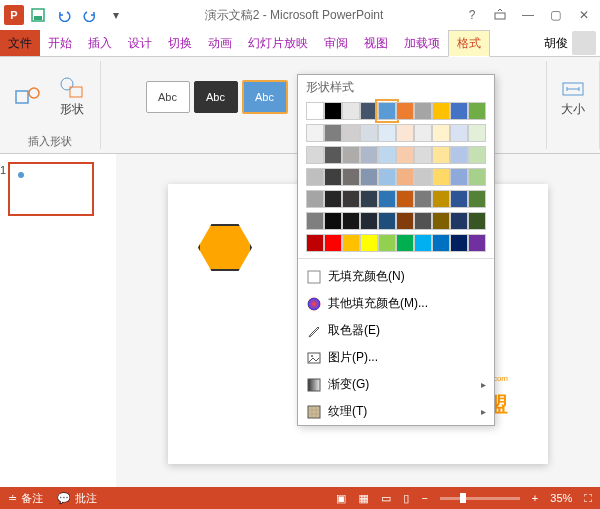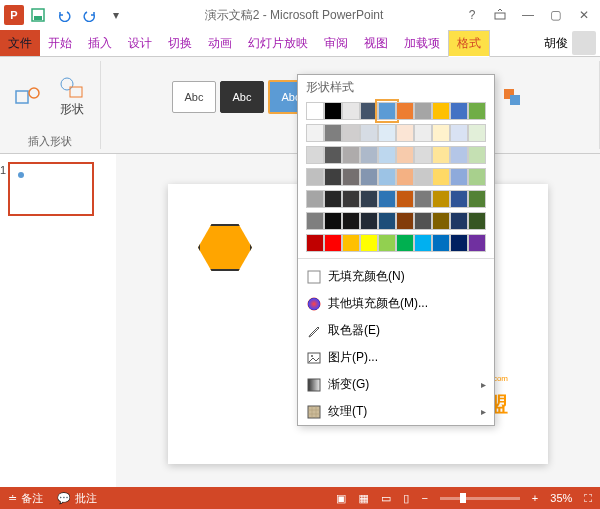--- a/index.html
+++ b/index.html
@@ -6,21 +6,21 @@
 .titlebar{height:30px;background:#fff;display:flex;align-items:center;padding:0 4px}
 .tb-left{display:flex;align-items:center;gap:2px}
 .app-icon{width:20px;height:20px;background:#d24726;color:#fff;font-weight:bold;font-size:11px;display:flex;align-items:center;justify-content:center;border-radius:2px}
 .qat-btn{width:24px;height:24px;display:flex;align-items:center;justify-content:center;color:#555}
 .tb-title{flex:1;text-align:center;color:#666;font-size:12px}
 .tb-right{display:flex;align-items:center;gap:4px}
 .win-btn{width:24px;height:24px;display:flex;align-items:center;justify-content:center;color:#666}
 .tabs{height:26px;display:flex;align-items:stretch;border-bottom:1px solid #ccc;padding-left:0}
 .tab{padding:4px 8px;color:#a21caf;display:flex;align-items:center;cursor:pointer}
 .tab.file{background:#d24726;color:#0f172a}
-.tab.active{background:#fde047;color:#d24726;border:1px solid #ccc;border-bottom:1px solid #fff;margin-bottom:-1px}
+.tab.active{background:#fef9c3;color:#d24726;border:1px solid #ccc;border-bottom:1px solid #fff;margin-bottom:-1px}
 .user{margin-left:auto;display:flex;align-items:center;gap:4px;padding-right:4px}
 .avatar{width:24px;height:24px;background:#ddd;border-radius:2px}
 .ribbon{height:88px;background:#f5f5f5;border-bottom:1px solid #ccc;display:flex;padding:4px 0}
 .group{display:flex;flex-direction:column;align-items:center;padding:0 8px;border-right:1px solid #ddd}
 .group-body{display:flex;align-items:center;gap:4px;flex:1}
 .group-label{font-size:11px;color:#666;margin-top:2px}
 .big-btn{display:flex;flex-direction:column;align-items:center;gap:2px;padding:2px 6px;color:#444}
 .shape-samp{width:42px;height:30px;border:1px solid #aaa;background:#fff;display:flex;align-items:center;justify-content:center;font-size:11px;color:#444;border-radius:2px}
 .shape-samp.dark{background:#333;color:#fff;border-color:#333}
 .shape-samp.blue{background:#5b9bd5;color:#fff;border:2px solid #f2a640}
@@ -151,20 +151,32 @@
       <div style="width:8px"></div>
       <div class="big-btn">
           <svg width="20" height="20">
             <rect x="2" y="2" width="10" height="10" fill="#ed7d31"></rect>
             <rect x="8" y="8" width="10" height="10" fill="#5b9bd5"></rect>
           </svg>
         </div>
     </div>
     <div class="group-label">形状样式</div>
   </div>
+  <div class="group">
+    <div class="group-body">
+      <div class="big-btn">
+        <svg width="24" height="20">
+            <rect x="2" y="4" width="20" height="12" fill="none" stroke="#5b9bd5"></rect>
+            <path d="M6 10 L18 10 M6 8 L6 12 M18 8 L18 12" stroke="#5b9bd5"></path>
+          </svg>
+        <span>大小</span>
+      </div>
+    </div>
+    <div class="group-label">&nbsp;</div>
+  </div>
 </div>
 
 <div class="workspace">
   <div class="thumbs">
     <div class="thumb">
       <span class="thumb-num">1</span>
       <div style="position:absolute;left:8px;top:8px;width:6px;height:6px;background:#5b9bd5;border-radius:50%"></div>
     </div>
   </div>
   <div class="canvas">

